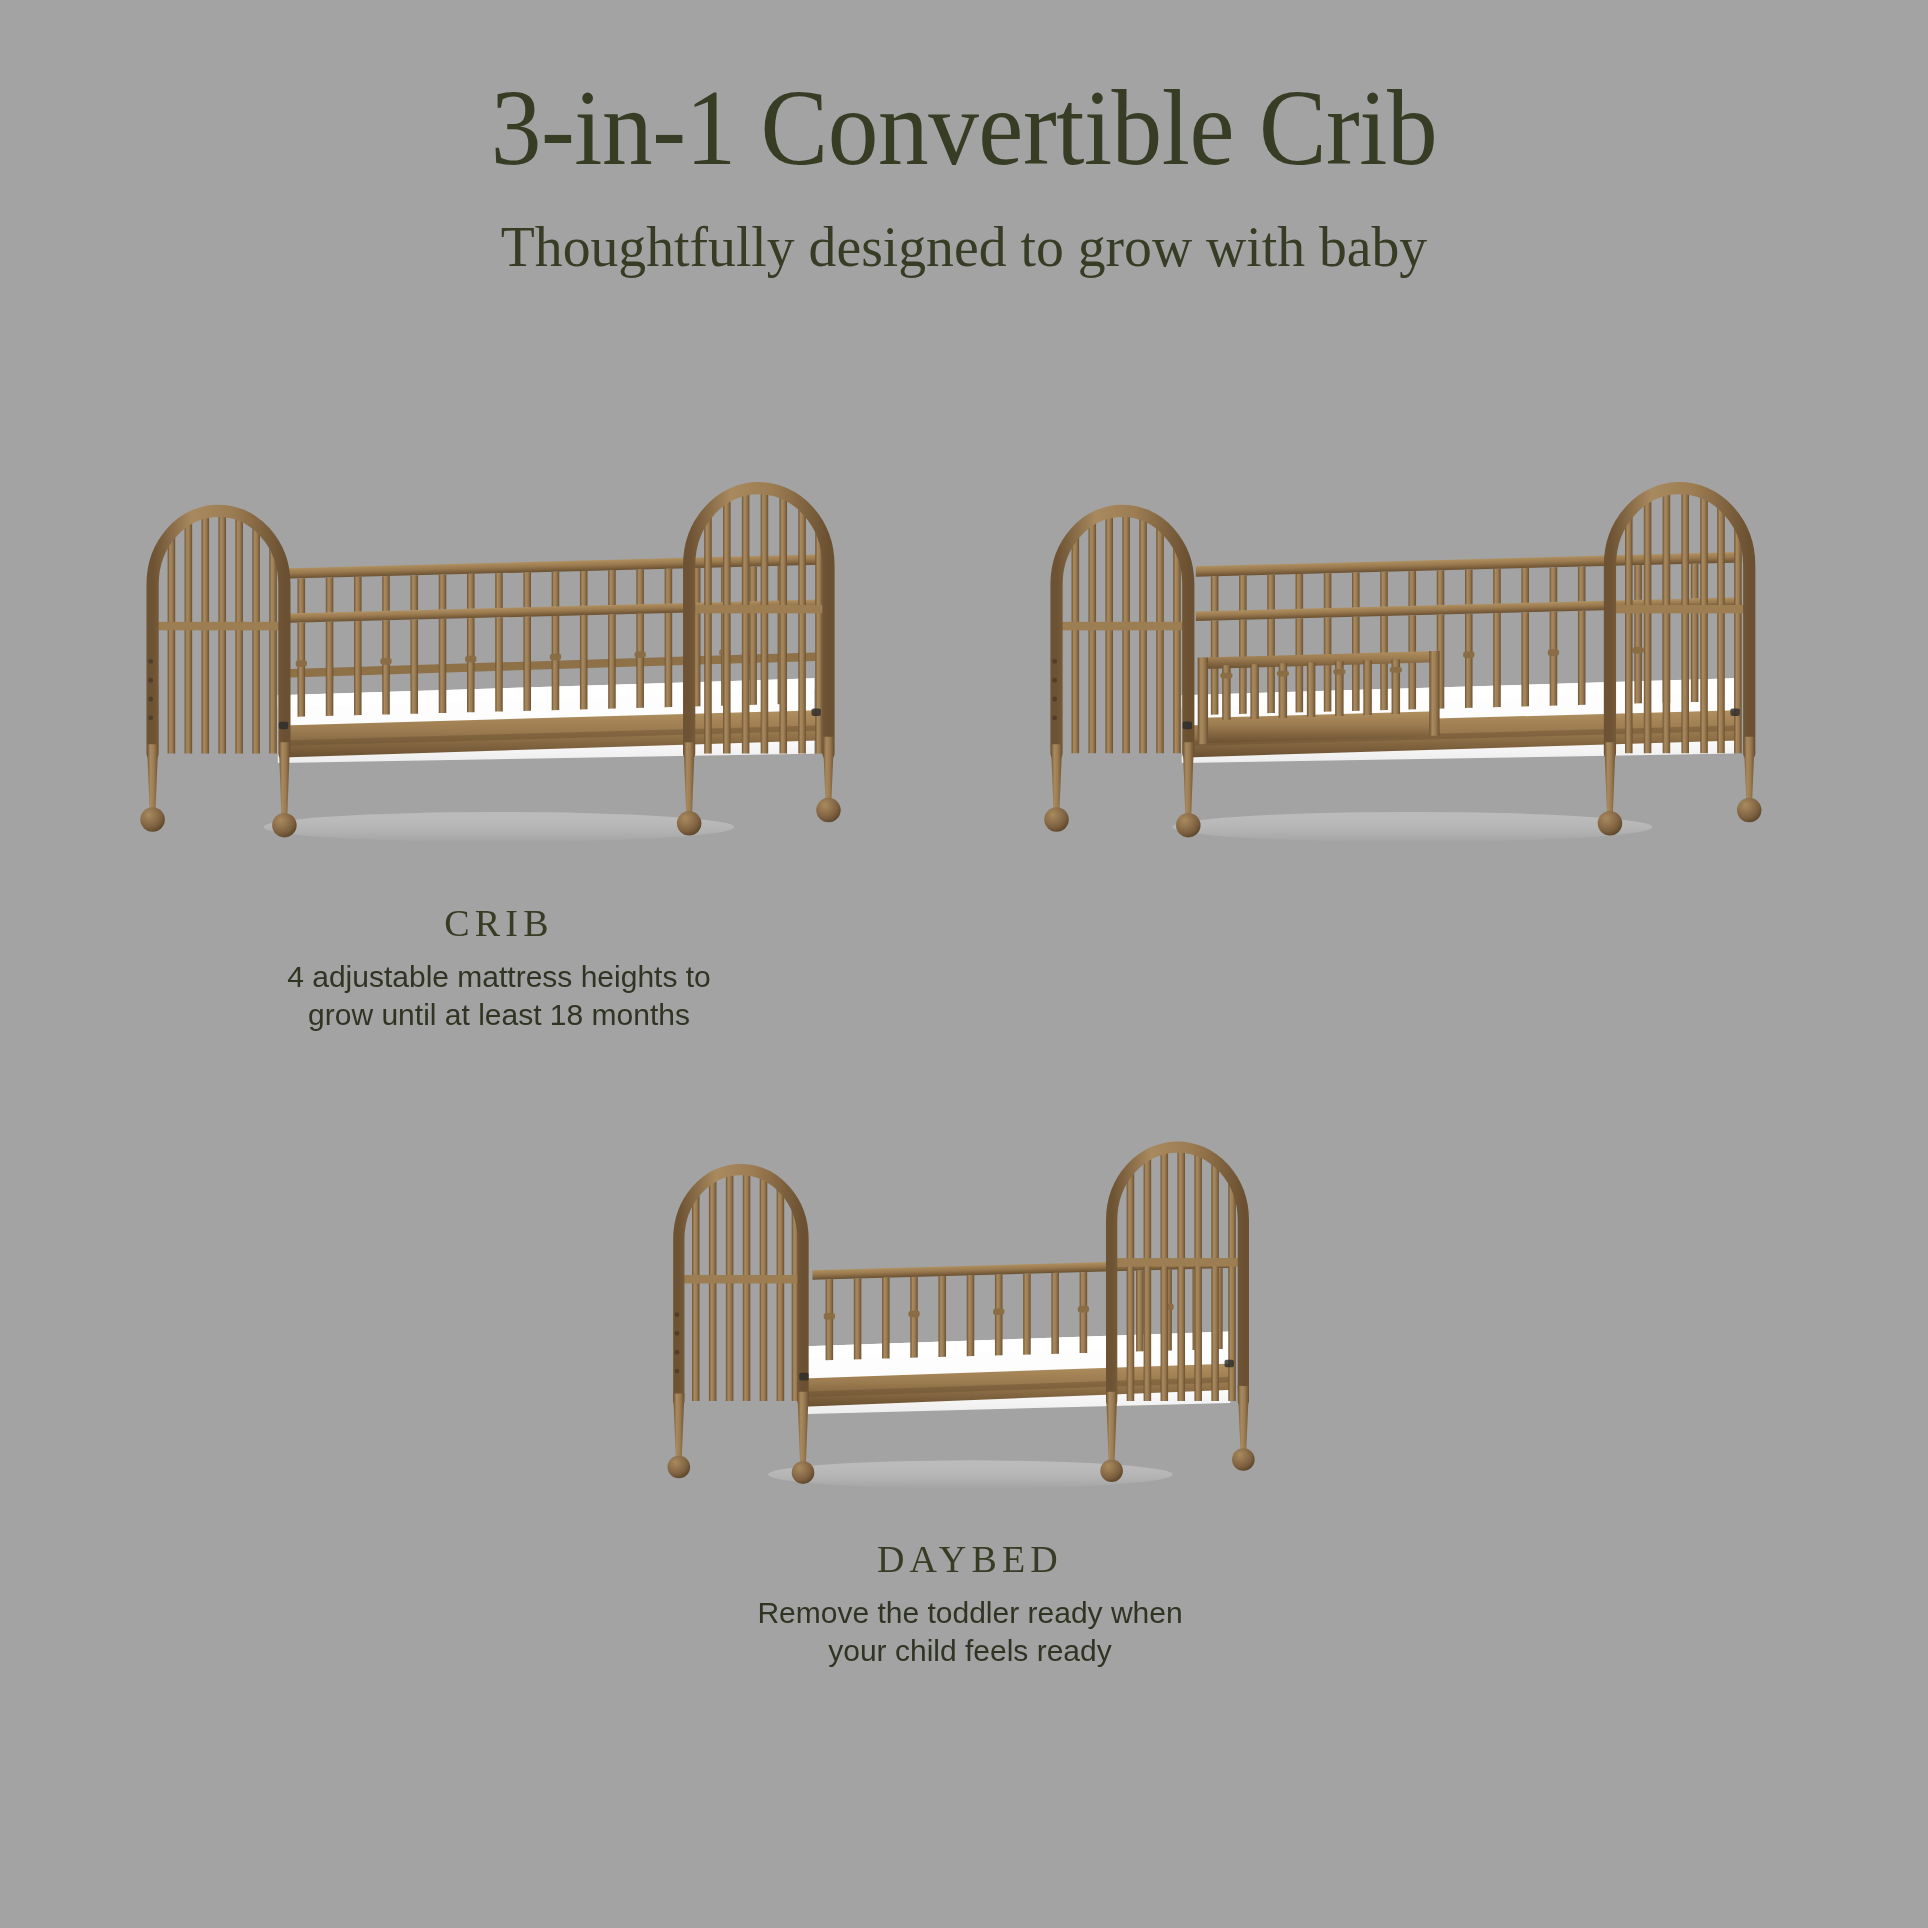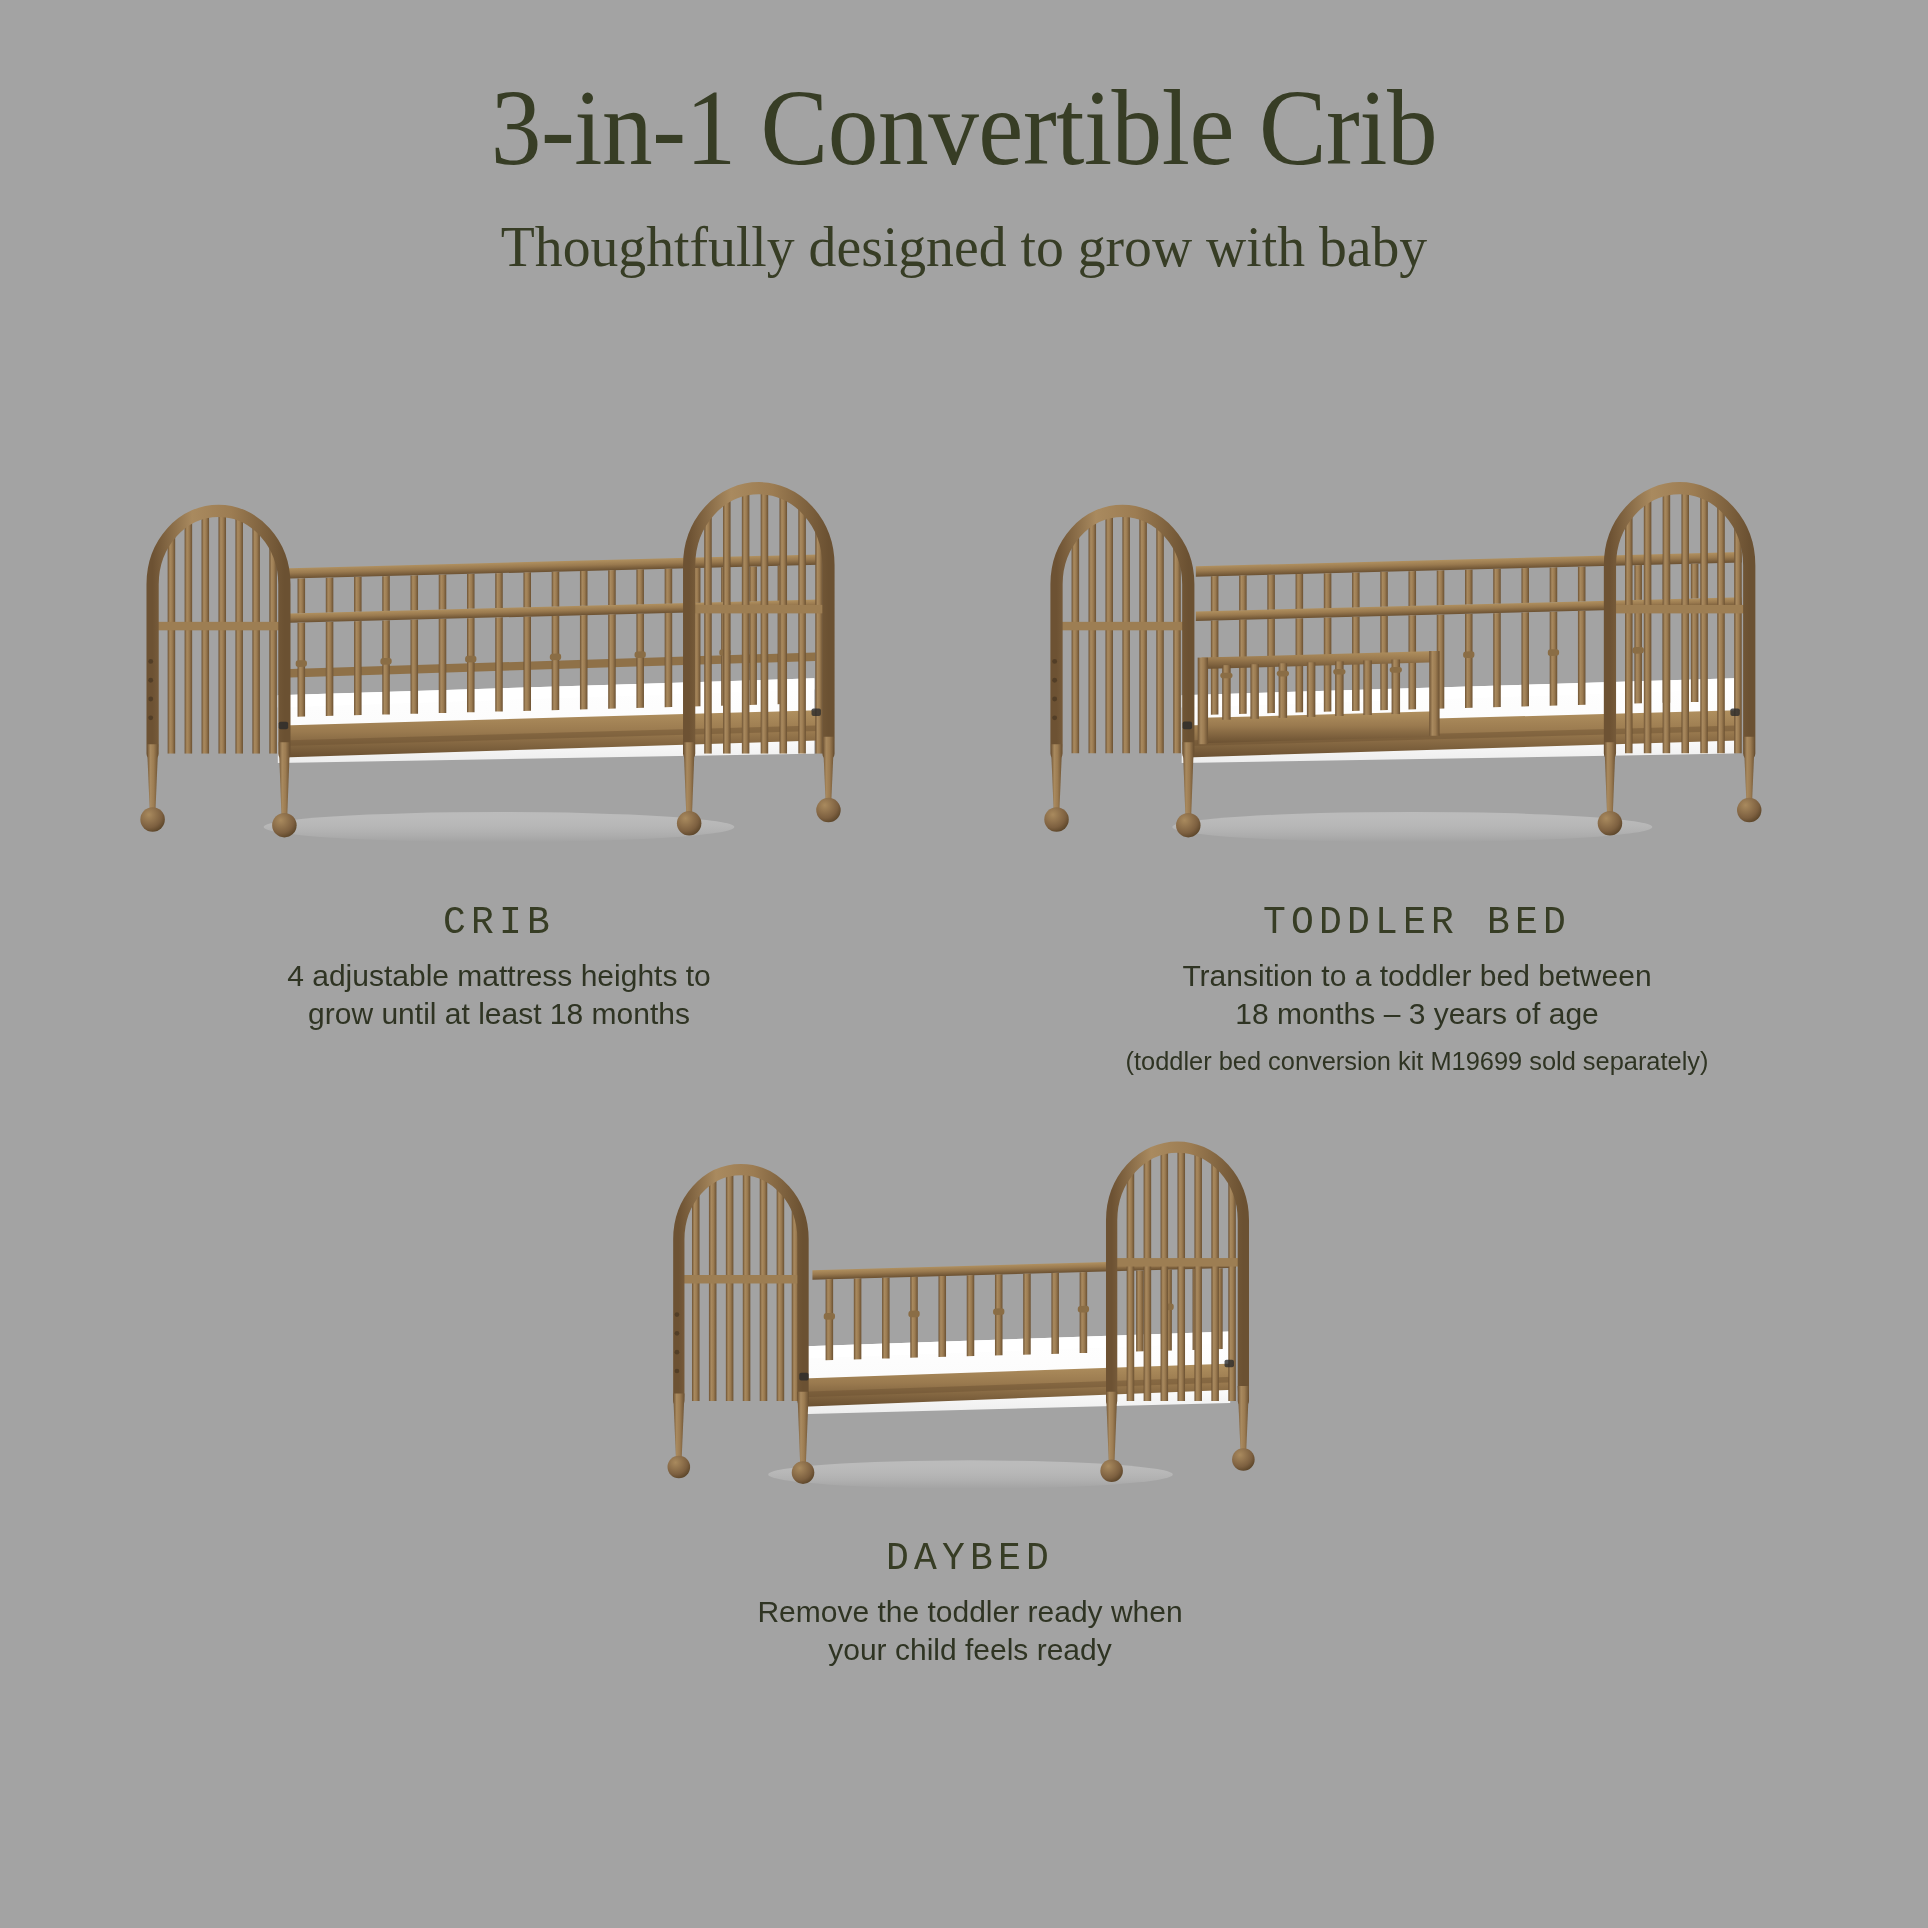--- a/index.html
+++ b/index.html
@@ -54,21 +54,21 @@
   
   .panel {
     position: absolute;
     text-align: center;
   }
   .panel-figure {
     display: block;
     margin: 0 auto;
   }
   .panel-heading {
-    font-family: Liberation Mono, monospace;
+    font-family: Liberation Serif, serif;
     font-size: 38px;
     letter-spacing: 5.2px;
     font-weight: 400;
     color: #373d25;
     margin: 12px;
     white-space: nowrap;
   }
   .panel-body {
     font-family: "Liberation Sans", sans-serif;
     font-size: 30px;
@@ -412,28 +412,20 @@
         <path d="M624 318 L636 318 L633 396 L627 396 Z" fill="url(#woodV)"></path>
         <circle cx="630" cy="404" r="13" fill="url(#knob)"></circle>
         <path d="M772 312 L784 312 L781 382 L775 382 Z" fill="url(#woodV)"></path>
         <circle cx="778" cy="390" r="13" fill="url(#knob)"></circle>
       </g>
 
       <rect x="176" y="296" width="10" height="8" rx="2" fill="#2a2a2a" opacity="0.8"></rect>
       <rect x="758" y="282" width="10" height="8" rx="2" fill="#2a2a2a" opacity="0.8"></rect>
     </svg>
 
-    <div class="cap-toddler">
-      <p class="panel-heading">TODDLER BED</p>
-      <p class="panel-body">
-        <span>Transition to a toddler bed between</span><br>
-        <span>18 months – 3 years of age</span>
-      </p>
-      <p class="panel-note">(toddler bed conversion kit M19699 sold separately)</p>
-    </div>
   </div>
 
   <div class="panel" id="panel-daybed">
 
     <svg class="panel-figure" width="659" height="414" viewBox="0 0 700 440" aria-hidden="true">
       <defs>
         <clipPath id="dArchA">
           <path d="M40 148 A66 74 0 0 1 172 148 L172 320 L40 320 Z"></path>
         </clipPath>
         <clipPath id="dArchB">

